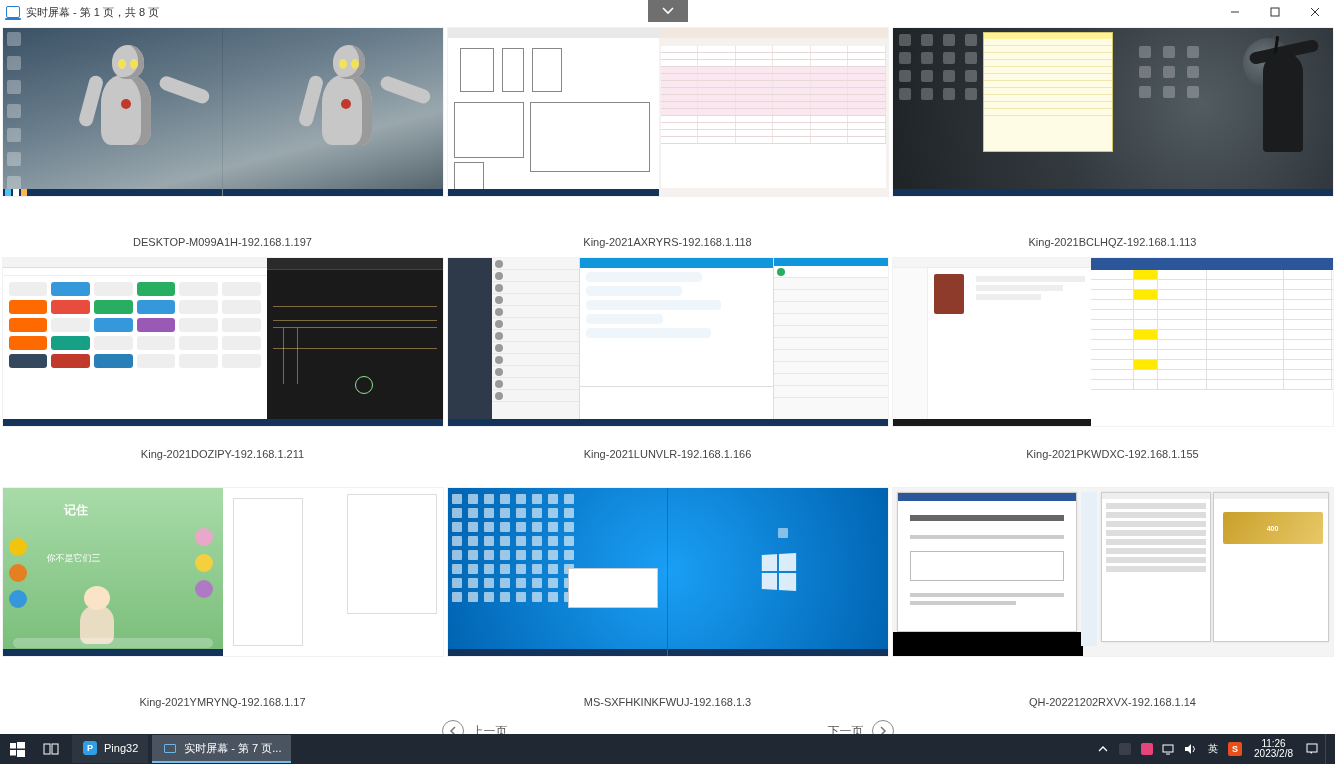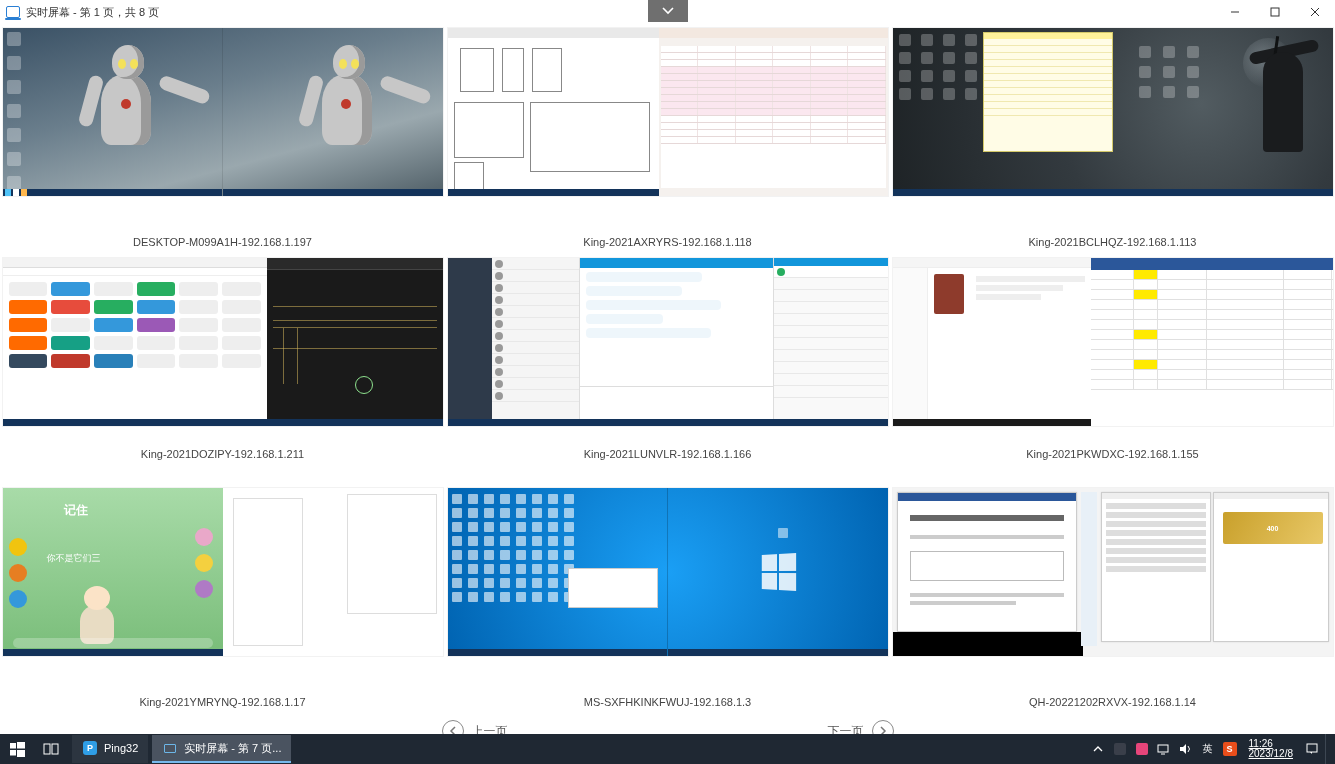--- a/index.html
+++ b/index.html
@@ -20,21 +20,21 @@
 .page-btn { display:flex; align-items:center; gap:8px; font-size:12px; color:#555; cursor:pointer; }
 .circle-btn { width:22px; height:22px; border:1.5px solid #8a8a8a; border-radius:50%; display:flex; align-items:center; justify-content:center; }
 .taskbar { position:absolute; left:0; right:0; bottom:0; height:30px; background:#1f2833; display:flex; align-items:center; color:#fff; font-size:11px; }
 .tb-btn { height:30px; min-width:34px; display:flex; align-items:center; justify-content:center; padding:0 6px; cursor:pointer; }
 .tb-task { height:28px; display:flex; align-items:center; gap:6px; padding:0 10px; margin-left:4px; cursor:pointer; border-bottom:2px solid transparent; }
 .tb-task.pinned { background:#2c3540; }
 .tb-task.active { background:#4a5360; border-bottom:2px solid #76b9ed; }
 .tb-task .tb-icon { width:16px; height:16px; display:flex; align-items:center; justify-content:center; }
 .tray { margin-left:auto; display:flex; align-items:center; gap:4px; padding-right:4px; }
 .tray .tray-icon { width:18px; height:18px; display:flex; align-items:center; justify-content:center; cursor:pointer; }
-.clock { text-align:left; line-height:1.05; font-size:10px; padding:0 6px; cursor:pointer;text-decoration:underline; }
+.clock { text-align:center; line-height:1.05; font-size:10px; padding:0 6px; cursor:pointer; }
 .small-taskbar { position:absolute; left:0; right:0; bottom:0; height:7px; background:#1a1a1a; }
 .mini-tb { position:absolute; left:0; right:0; bottom:0; height:7px; background:#13335a; display:flex; }
 .mini-tb .m { width:6px; height:7px; margin-left:2px; }
 
 .t1 { background: linear-gradient(165deg,#3a5165 0%,#6a7e8c 40%,#9aa8ae 70%,#4f5e66 100%); }
 .t1 .half { position:absolute; top:0; bottom:0; width:50%; }
 .t1 .half.l{ left:0; border-right:1px solid rgba(0,0,0,.1); }
 .t1 .half.r{ right:0;}
 .t1 .figure { position:absolute; left:30%; top:10%; width:50%; height:85%; }
 .t1 .head{ position:absolute; left:40%; top:0; width:32px; height:34px; background:#c7c7c7; border-radius:50% 50% 45% 45%; box-shadow: inset -6px -2px 0 #9a9a9a; }
@@ -849,21 +849,21 @@
           <path d="M1 4 L4 4 L7 1 L7 11 L4 8 L1 8 Z" fill="#fff"></path>
           <path d="M9 3 Q12 6 9 9" stroke="#fff" fill="none"></path>
         </svg>
       </div>
     <div class="tray-icon" style="font-size:10px;color:#fff;">英</div>
     <div class="tray-icon">
         <div style="width:14px;height:14px;background:#e94e1b;border-radius:2px;display:flex;align-items:center;justify-content:center;color:#fff;font-size:9px;font-weight:bold;">S</div>
       </div>
     <div class="clock">
       <div>11:26</div>
-      <div>2023/12/8</div>
+      <div>2023/2/8</div>
     </div>
     <div class="tray-icon">
         <svg width="14" height="14">
           <rect x="2" y="2" width="10" height="8" stroke="#fff" fill="none"></rect>
           <path d="M5 10 L7 12 L7 10" fill="#fff"></path>
         </svg>
       </div>
     <div style="width:6px;height:30px;border-left:1px solid #3d4753;"></div>
   </div>
 </div>

